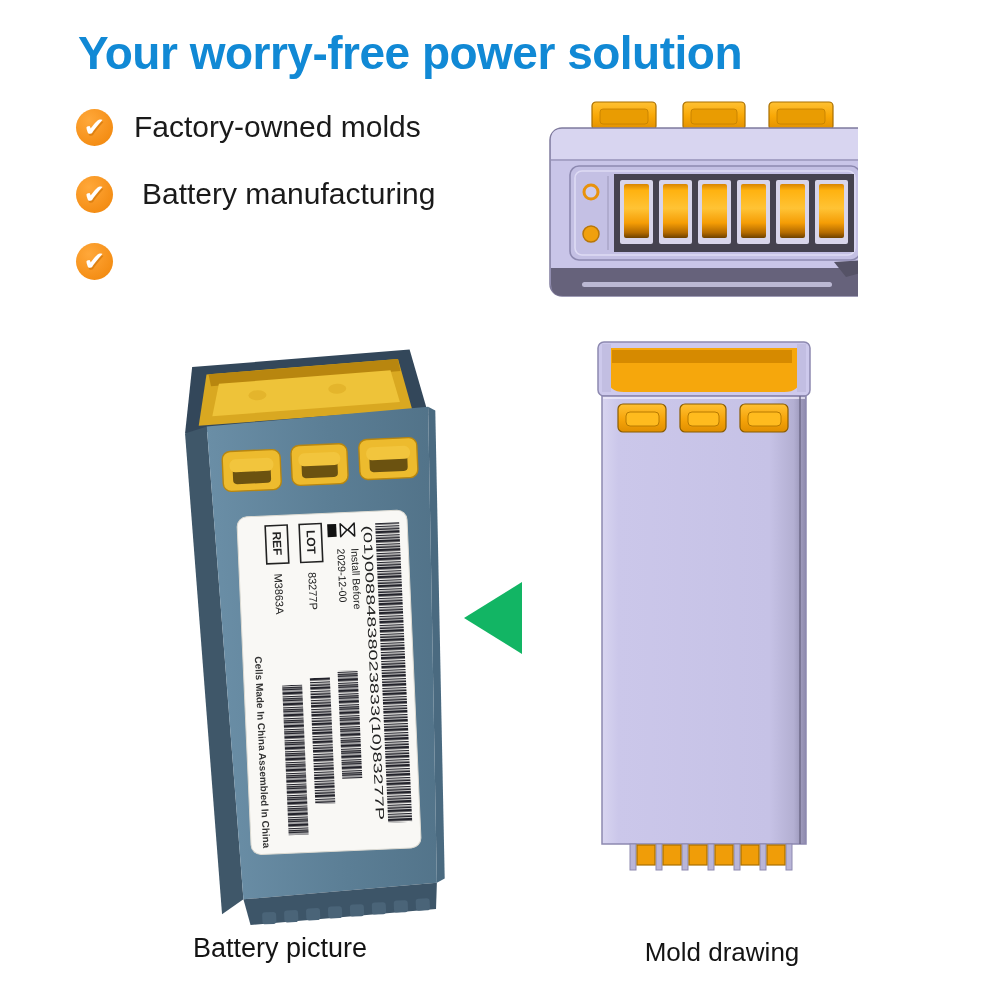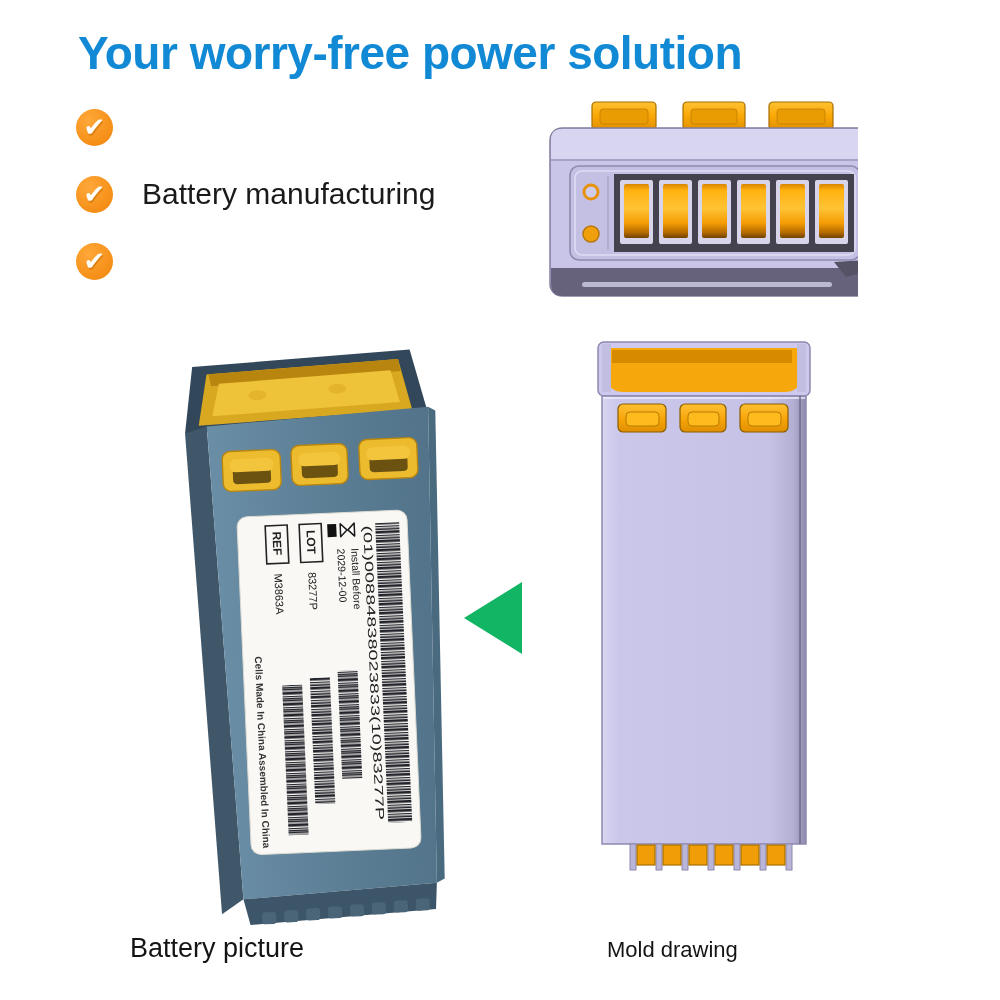--- a/index.html
+++ b/index.html
@@ -24,37 +24,38 @@
     position:absolute; left:0; top:0; width:37px; height:37px;
     color:#ffffff; font-size:26px; line-height:36px; text-align:center;
     text-shadow:1px 2px 0 rgba(200,110,0,0.55);
   }
   .feature-label { font-size:30px; color:#1a1a1a; }
   .feature-row.indent .feature-label { padding-left:8px; }
 
   .abs { position:absolute; }
 
   .caption {
-    position:absolute; font-size:27px; color:#141414; text-align:left;
+    position:absolute; font-size:27px; color:#141414; text-align:center;
   }
   .caption.battery { left:130px; top:933px; width:300px; }
-  .caption.mold { left:607px; top:937px; width:230px; font-size:22px; }
+  .caption.mold { left:607px; top:937px; width:230px; font-size:26px; }
 
   svg text { font-family:"Liberation Sans", sans-serif; }
 </style>
 </head>
 <body>
 
 <div class="canvas">
 
   <h1 class="title">Your worry-free power solution</h1>
 
   <div class="features">
     <div class="feature-row">
       <span class="check"></span>
+      <span class="feature-label">Factory-owned molds</span>
     </div>
     <div class="feature-row indent">
       <span class="check"></span>
       <span class="feature-label">Battery manufacturing</span>
     </div>
     <div class="feature-row">
       <span class="check"></span>
     </div>
   </div>
 

